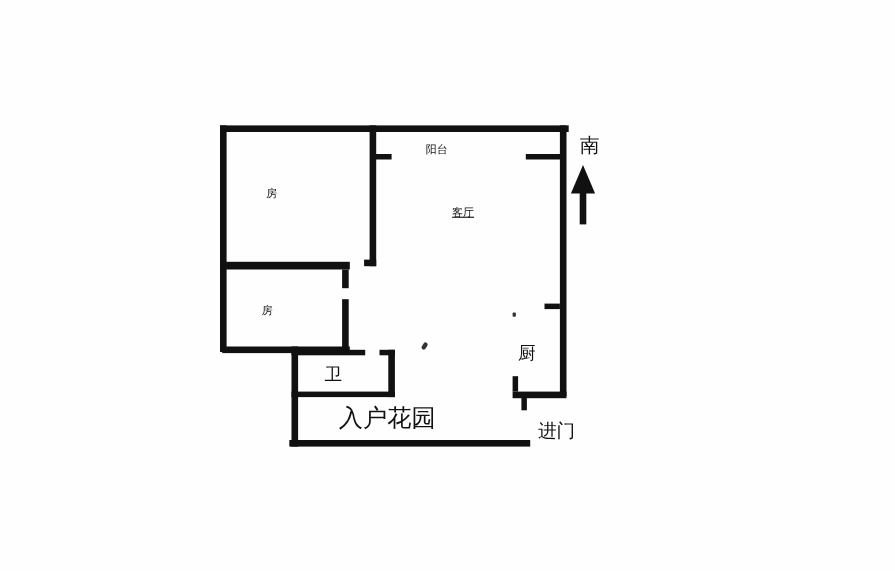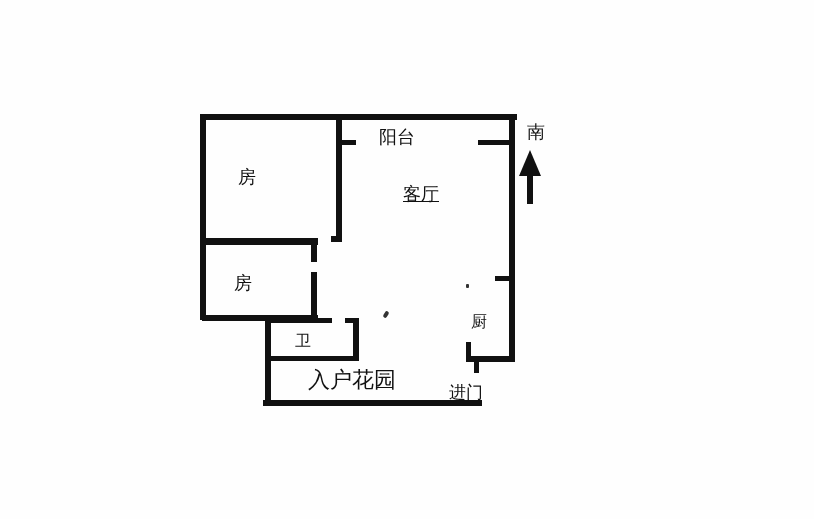--- a/index.html
+++ b/index.html
@@ -12,21 +12,21 @@
   }
   #plan {
     position: absolute; left: 0; top: 0;
     width: 814px; height: 519px;
   }
   .wall { position: absolute; background: #111; }
   .lbl {
     position: absolute;
     transform: translate(-50%, -50%);
     color: #111;
-    font-size: 18px;
+    font-size: 10px;
     white-space: nowrap;
     line-height: 1;
   }
   
   .w-top     { left:200px; top:114px; width:317px; height:6px; }
   .w-left    { left:200px; top:114px; width:6px;  height:206px; }
   .w-div1    { left:336px; top:114px; width:6px;  height:128px; }
   .w-divfoot { left:331px; top:236px; width:11px; height:6px; }
   .w-rail-l  { left:338px; top:140px; width:18px; height:5px; }
   .w-rail-r  { left:478px; top:140px; width:33px; height:5px; }
@@ -47,21 +47,21 @@
   .w-bottom  { left:263px; top:400px; width:219px; height:6px; }
   
   .lbl-room1   { left:247px; top:177px; }
   .lbl-room2   { left:243px; top:283px; }
   .lbl-balcony { left:397px; top:137px; }
   .lbl-living  { left:421px; top:194px;text-decoration:underline; }
   .lbl-south   { left:536px; top:132px; font-size:18px; }
   .lbl-bath    { left:303px; top:341px; font-size:16px; }
   .lbl-garden  { left:334px; top:380px; font-size:22px;margin-left:18px; }
   .lbl-kitchen { left:479px; top:322px; font-size:16px; }
-  .lbl-entry   { left:466px; top:392px; font-size:17px; }
+  .lbl-entry   { left:506px; top:392px; font-size:17px; }
   
   .mark { position: absolute; background: #333; }
   .mark-1 { left:384px; top:311px; width:4px; height:7px; transform:rotate(32deg); border-radius:2px; }
   .mark-2 { left:466px; top:284px; width:3px; height:4px; border-radius:1px; }
   .compass-arrow { position:absolute; left:514px; top:144px; }
 </style>
 </head>
 <body>
 
 <div id="plan">

